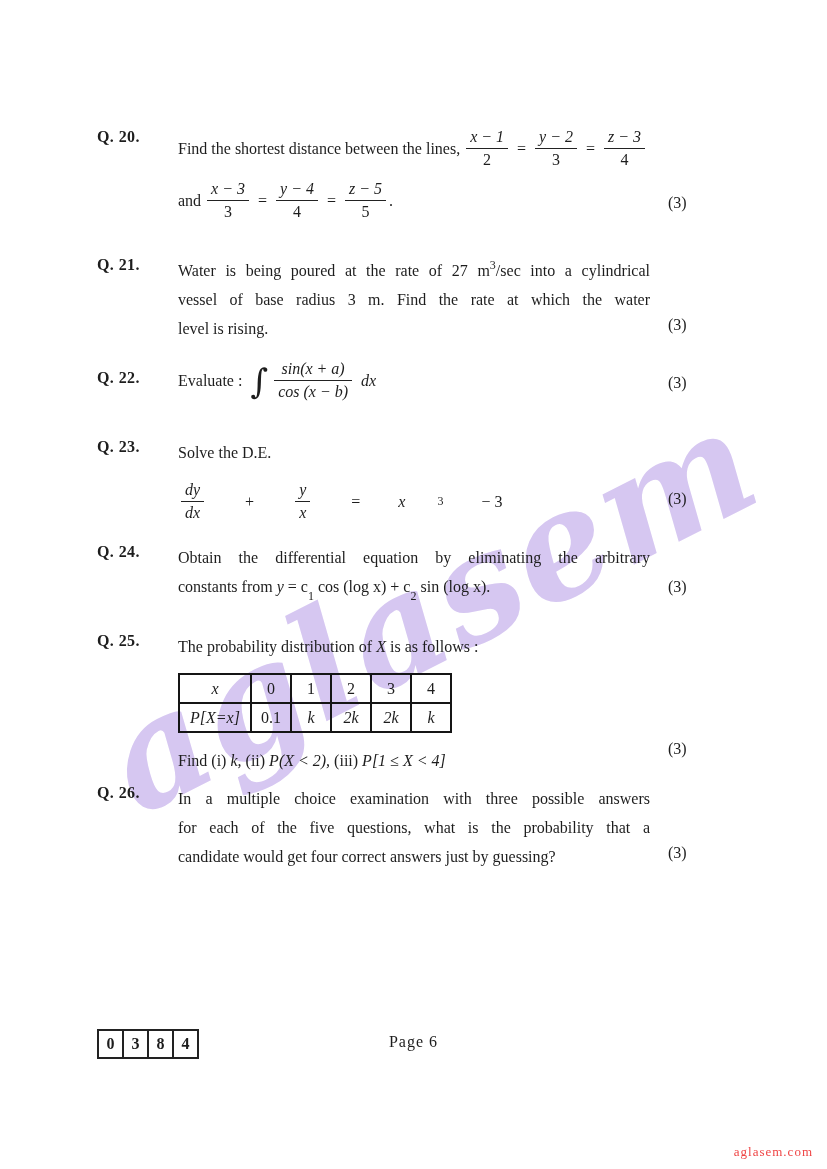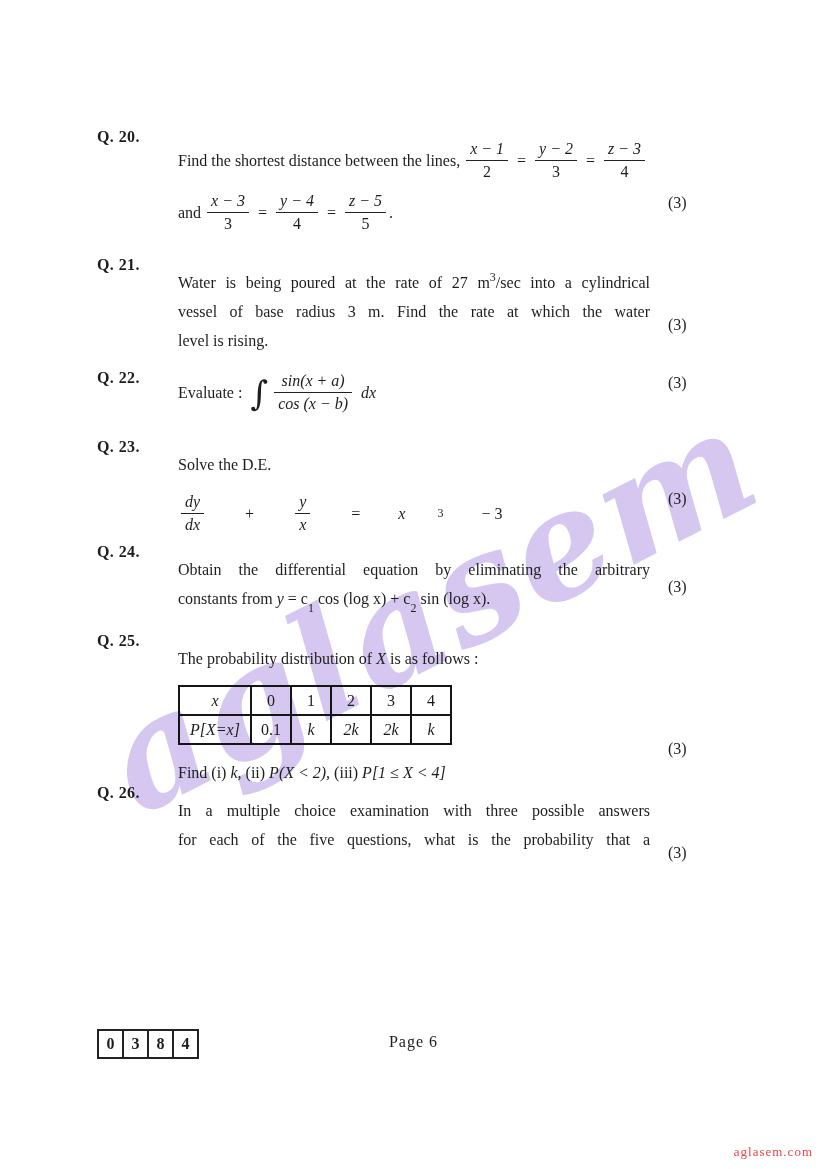--- a/index.html
+++ b/index.html
@@ -17,21 +17,21 @@
   .watermark span{
     display:block;transform:rotate(-27deg);
     font-family:"DejaVu Serif",serif;font-style:italic;font-weight:bold;
     font-size:148px;letter-spacing:3px;color:#d6c7f1;white-space:nowrap;
   }
   .q{position:absolute;left:97px;width:604px;z-index:2;}
   .qlabel{
     position:absolute;left:0;top:0;font-weight:bold;font-size:16px;
     letter-spacing:.4px;white-space:nowrap;
   }
-  .qbody{margin-left:81px;margin-top:12px;}
+  .qbody{margin-left:81px;}
   .line{line-height:29px;white-space:nowrap;}
   .para{width:472px;line-height:29px;}
   .jl{text-align:justify;text-align-last:justify;white-space:normal;}
   .marks{position:absolute;left:571px;white-space:nowrap;}
   .row{display:flex;align-items:center;white-space:nowrap;}
   .frac{display:inline-block;text-align:center;vertical-align:middle;margin:0 3px;line-height:1.15;}
   .frac .num{display:block;padding:0 4px 2px;}
   .frac .den{display:block;border-top:1.4px solid #222;padding:2px 4px 0;}
   .eqs{margin:0 6px;}
   .it{font-style:italic;}
@@ -214,20 +214,21 @@
     </div>
   </div>
   <span class="marks" style="top:108px;">(3)</span>
 </section>
 
 <section class="q" style="top:784px;height:92px;">
   <span class="qlabel">Q. 26.</span>
   <div class="qbody">
     <div class="para jl">In a multiple choice examination with three possible answers</div>
     <div class="para jl">for each of the five questions, what is the probability that a</div>
+    <div class="para">candidate would get four correct answers just by guessing?</div>
   </div>
   <span class="marks" style="top:60px;">(3)</span>
 </section>
 
 <div class="codebox">
   <div class="cell">0</div>
   <div class="cell">3</div>
   <div class="cell">8</div>
   <div class="cell">4</div>
 </div>

